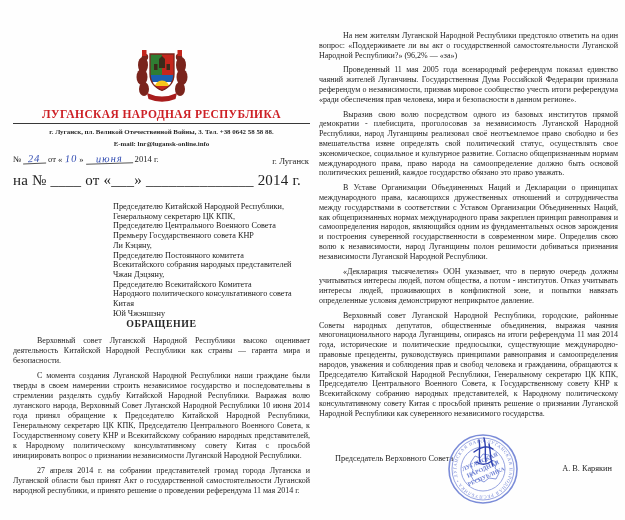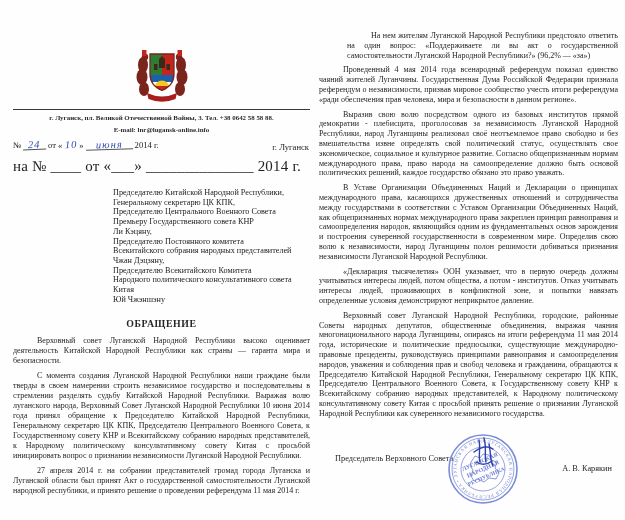--- a/index.html
+++ b/index.html
@@ -24,27 +24,27 @@
   .hw { font-style:italic; color:#2e49b0; font-size:10.5px; line-height:8px;
         letter-spacing:1px; display:inline-block; transform:rotate(-2deg); }
   .hw-underlined { border-bottom:1px solid #555; padding:0 5px; }
   .hw-month      { border-bottom:1px solid #555; padding:0 10px; }
   .ref-city { position:absolute; right:1px; top:2px; font-size:8.6px;text-align:center; }
 
   .addressee { margin:13px 0 0 100px; font-size:8.2px; line-height:9.7px; color:#222; }
   .addressee span { display:block; }
 
   .heading { text-align:center; font-weight:bold; font-size:9.8px;
-             letter-spacing:0.6px; margin-top:14px; }
+             letter-spacing:0.6px; }
 
   .par { font-size:8px; line-height:10px; text-indent:24px; text-align:justify;
          margin:5px 0 0 0; color:#242424; }
   .col-left .par:first-of-type { margin-top:7px; }
   .col-right .par { line-height:9.8px; }
-  .col-right .par:first-of-type { margin-top:0;margin-left:28px; }
+  .col-right .par:first-of-type { margin-top:0; }
 
   .sig-row   { position:relative; margin-top:6px; height:84px; }
   .sig-title { position:absolute; left:16px; top:29px; font-size:8.3px; line-height:12px; }
   .seal      { position:absolute; left:126px; top:2px; }
   .sig-name  { position:absolute; right:6px; top:40px; font-size:8.3px; }
 </style>
 </head>
 <body>
 
 <div class="page">
@@ -77,20 +77,21 @@
         <rect x="20" y="40" width="24" height="6" fill="#c4261d"></rect>
         <path d="M29,13 l3,-3 3,3 v9 h-6 z" fill="#3a2a1a"></path>
         <rect x="24" y="18" width="3.5" height="6" fill="#3a2a1a"></rect>
         <rect x="36.5" y="18" width="3.5" height="6" fill="#3a2a1a"></rect>
       </g>
       <path d="M20,8 h24 v20 c0,9 -6,14 -12,16.5 c-6,-2.5 -12,-7.5 -12,-16.5 z" fill="none" stroke="#7a241c" stroke-width="1.3"></path>
 
       <path d="M17,47 q15,7 30,0 l-1.5,6 q-13.5,5.5 -27,0 z" fill="#a81d1d"></path>
     </svg>
 
+    <div class="lh-title">ЛУГАНСКАЯ НАРОДНАЯ РЕСПУБЛИКА</div>
     <hr class="lh-rule">
     <div class="lh-address">г. Луганск, пл. Великой Отечественной Войны, 3. Тел. +38 0642 58 58 88.</div>
     <div class="lh-email">E-mail: lnr@lugansk-online.info</div>
 
     <div class="ref-line">
       <span>№</span>
       <span class="hw hw-underlined">24</span>
       <span>от «</span>
       <span class="hw">10</span>
       <span>»</span>
@@ -116,21 +117,21 @@
 
     <div class="heading">ОБРАЩЕНИЕ</div>
 
     <p class="par">Верховный совет Луганской Народной Республики высоко оценивает деятельность Китайской Народной Республики как страны — гаранта мира и безопасности.</p>
     <p class="par">С момента создания Луганской Народной Республики наши граждане были тверды в своем намерении строить независимое государство и последовательны в стремлении разделять судьбу Китайской Народной Республики. Выражая волю луганского народа, Верховный Совет Луганской Народной Республики 10 июня 2014 года принял обращение к Председателю Китайской Народной Республики, Генеральному секретарю ЦК КПК, Председателю Центрального Военного Совета, к Государственному совету КНР и Всекитайскому собранию народных представителей, к Народному политическому консультативному совету Китая с просьбой инициировать вопрос о признании независимости Луганской Народной Республики.</p>
     <p class="par">27 апреля 2014 г. на собрании представителей громад города Луганска и Луганской области был принят Акт о государственной самостоятельности Луганской народной республики, и принято решение о проведении референдума 11 мая 2014 г.</p>
   </div>
 
   <div class="col-right">
     <p class="par">На нем жителям Луганской Народной Республики предстояло ответить на один вопрос: «Поддерживаете ли вы акт о государственной самостоятельности Луганской Народной Республики?» (96,2% — «за»)</p>
-    <p class="par">Проведенный 4 мая 2014 года всенародный референдум показал единство чаяний жителей Луганчины. Государственная Дума Российской Федерации признала референдум о независимости, призвав мировое сообщество учесть итоги референдума «ради обеспечения прав человека, мира и безопасности в данном регионе».</p>
+    <p class="par">Проведенный 11 мая 2005 года всенародный референдум показал единство чаяний жителей Луганчины. Государственная Дума Российской Федерации признала референдум о независимости, призвав мировое сообщество учесть итоги референдума «ради обеспечения прав человека, мира и безопасности в данном регионе».</p>
     <p class="par">Выразив свою волю посредством одного из базовых институтов прямой демократии - плебисцита, проголосовав за независимость Луганской Народной Республики, народ Луганщины реализовал своё неотъемлемое право свободно и без вмешательства извне определять свой политический статус, осуществлять свое экономическое, социальное и культурное развитие. Согласно общепризнанным нормам международного права, право народа на самоопределение должно быть основой политических решений, каждое государство обязано это право уважать.</p>
     <p class="par">В Уставе Организации Объединенных Наций и Декларации о принципах международного права, касающихся дружественных отношений и сотрудничества между государствами в соответствии с Уставом Организации Объединенных Наций, как общепризнанных нормах международного права закреплен принцип равноправия и самоопределения народов, являющийся одним из фундаментальных основ зарождения и построения суверенной государственности в современном мире. Определив свою волю к независимости, народ Луганщины полон решимости добиваться признания независимости Луганской Народной Республики.</p>
     <p class="par">«Декларация тысячелетия» ООН указывает, что в первую очередь должны учитываться интересы людей, потом общества, а потом - институтов. Отказ учитывать интересы людей, проживающих в конфликтной зоне, и попытки навязать определенные условия демонстрируют неприкрытое давление.</p>
     <p class="par">Верховный совет Луганской Народной Республики, городские, районные Советы народных депутатов, общественные объединения, выражая чаяния многонационального народа Луганщины, опираясь на итоги референдума 11 мая 2014 года, исторические и политические предпосылки, существующие международно-правовые прецеденты, руководствуясь принципами равноправия и самоопределения народов, уважения и соблюдения прав и свобод человека и гражданина, обращаются к Председателю Китайской Народной Республики, Генеральному секретарю ЦК КПК, Председателю Центрального Военного Совета, к Государственному совету КНР к Всекитайскому собранию народных представителей, к Народному политическому консультативному совету Китая с просьбой принять решение о признании Луганской Народной Республики как суверенного независимого государства.</p>
 
     <div class="sig-row">
       <div class="sig-title">
         <div>Председатель Верховного Совета</div>
       </div>
 

